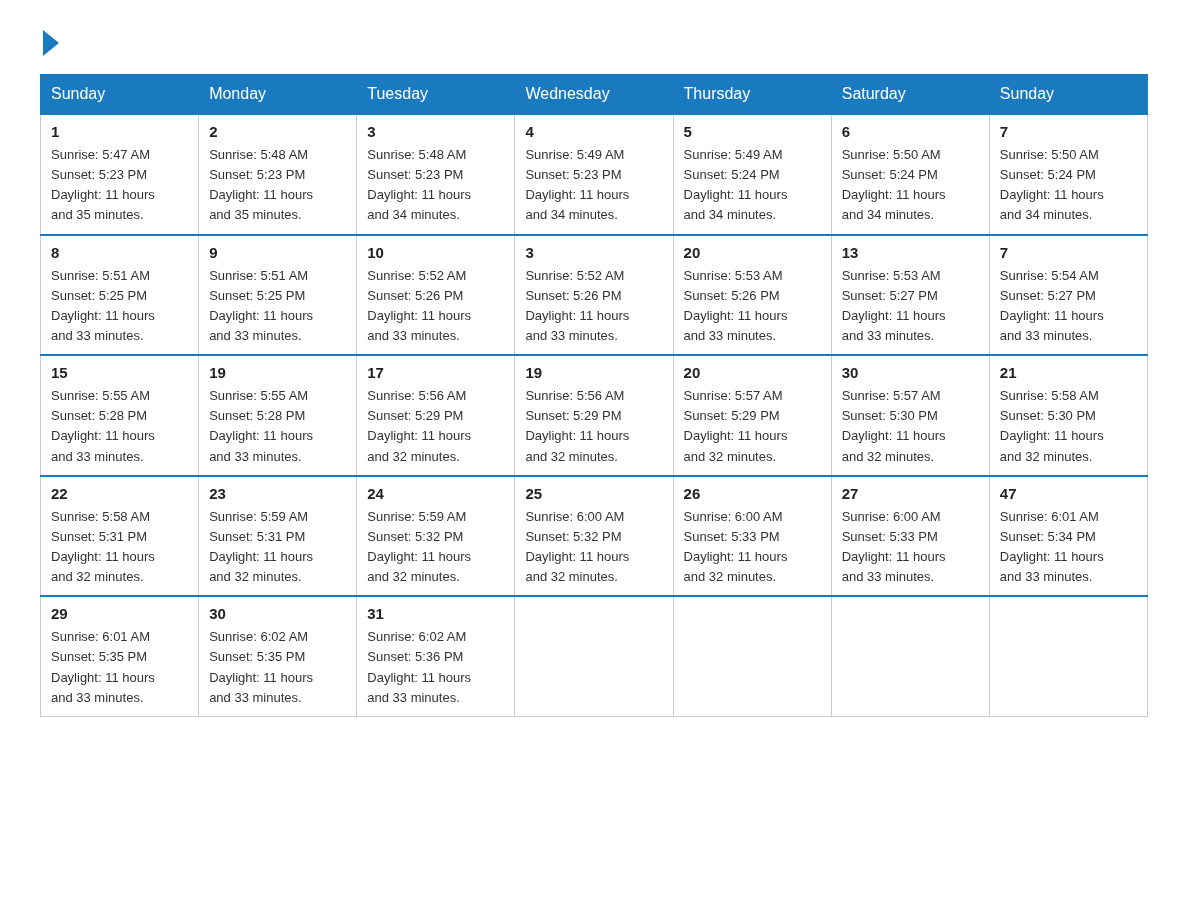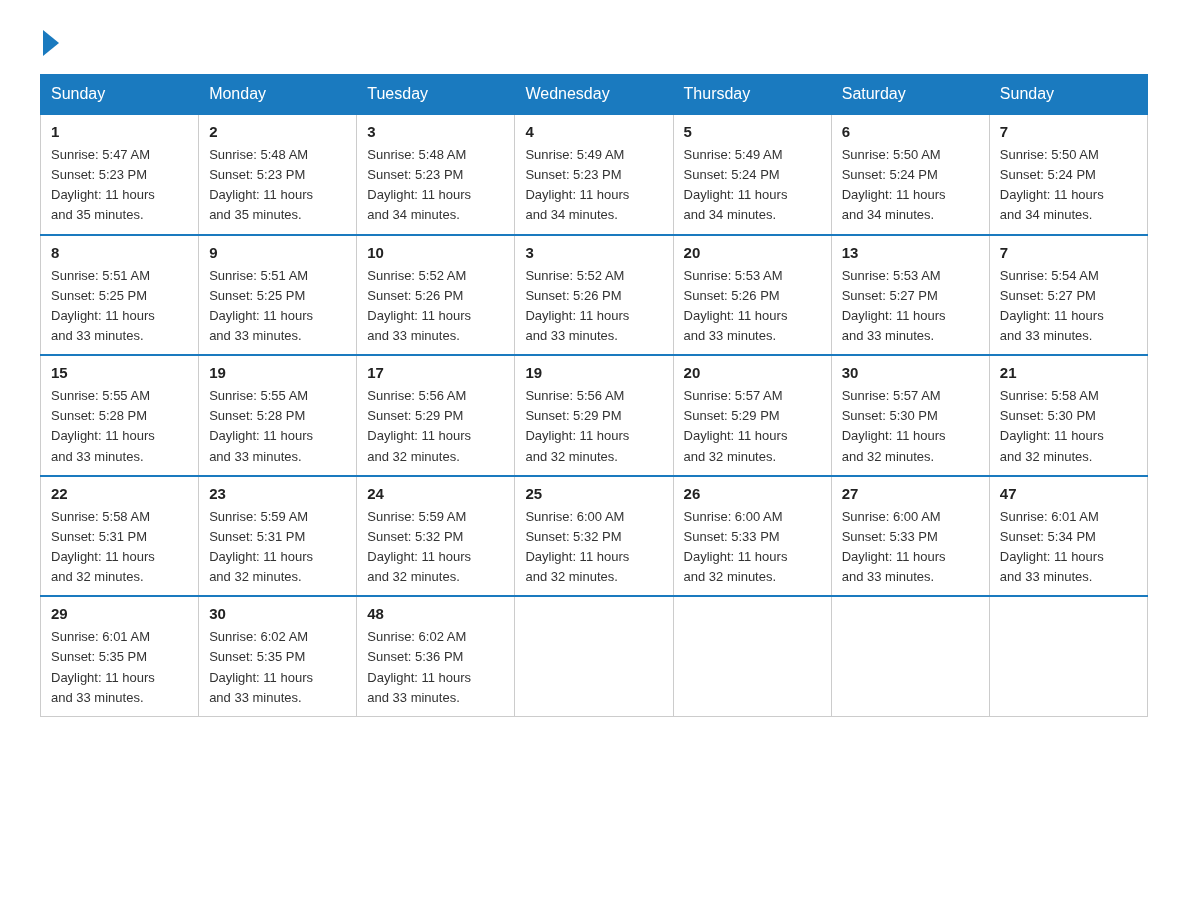--- a/index.html
+++ b/index.html
@@ -398,21 +398,21 @@
         <td>
           <div class="day-num">30</div>
         <div class="day-info">
           Sunrise: 6:02 AM<br>
           Sunset: 5:35 PM<br>
           Daylight: 11 hours<br>
           and 33 minutes.
         </div>
         </td>
         <td>
-          <div class="day-num">48</div>
+          <div class="day-num">31</div>
         <div class="day-info">
           Sunrise: 6:02 AM<br>
           Sunset: 5:36 PM<br>
           Daylight: 11 hours<br>
           and 33 minutes.
         </div>
         </td>
         <td class="empty"></td>
         <td class="empty"></td>
         <td class="empty"></td>

